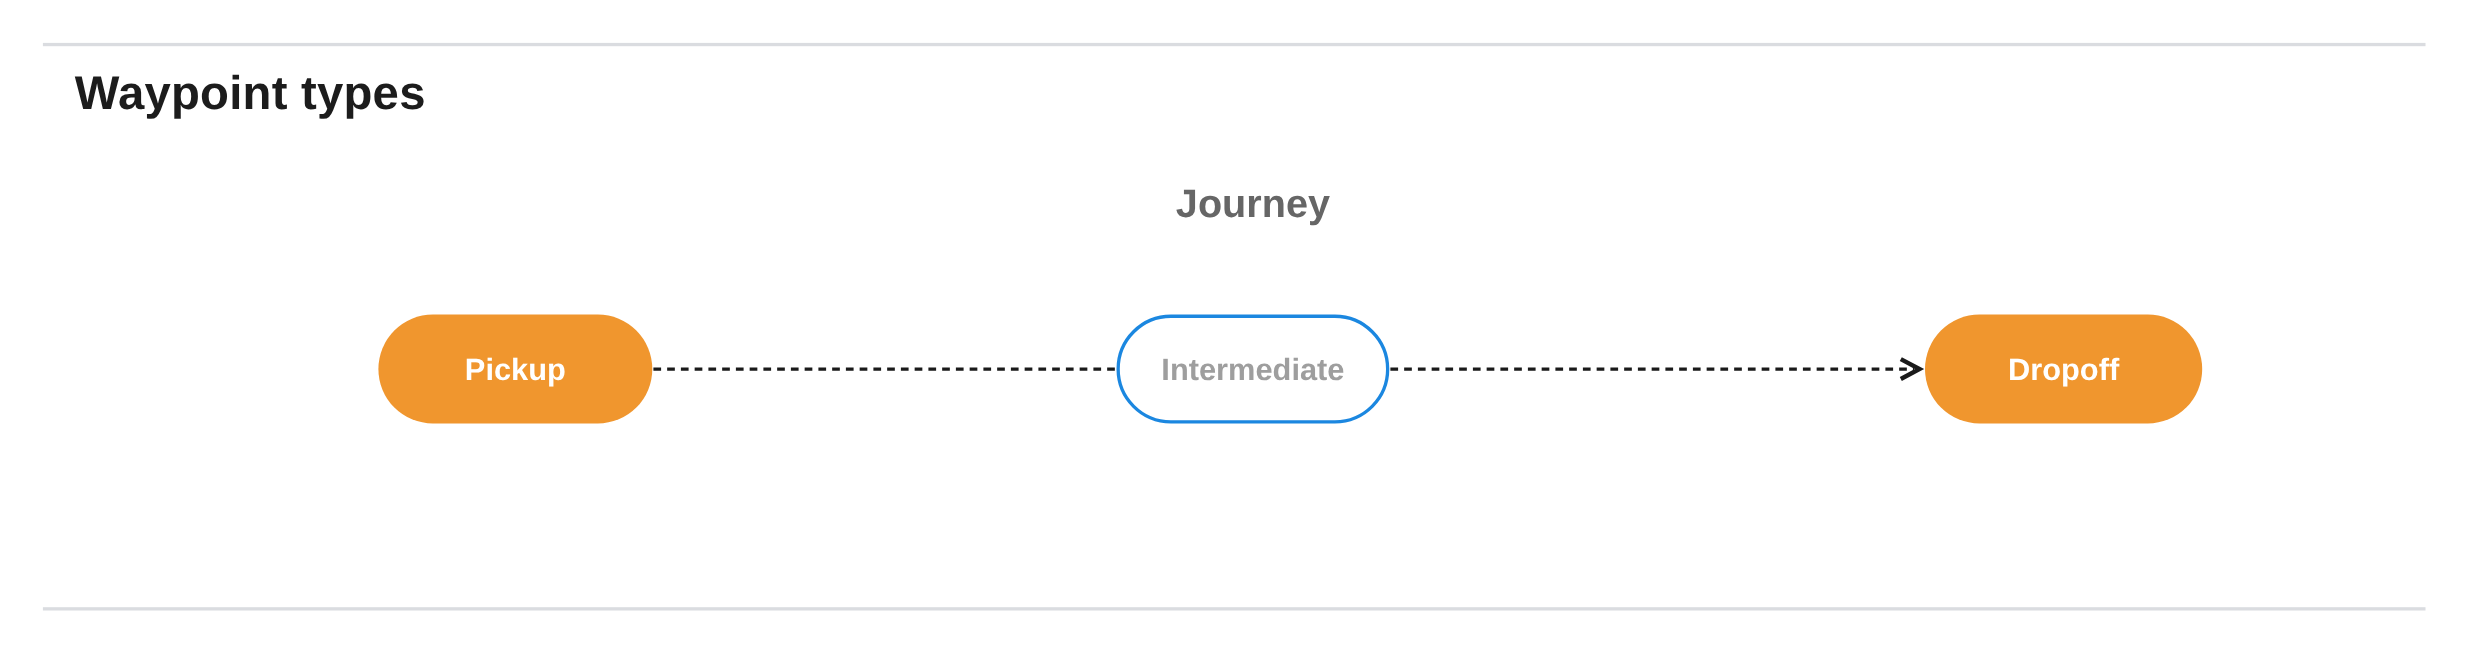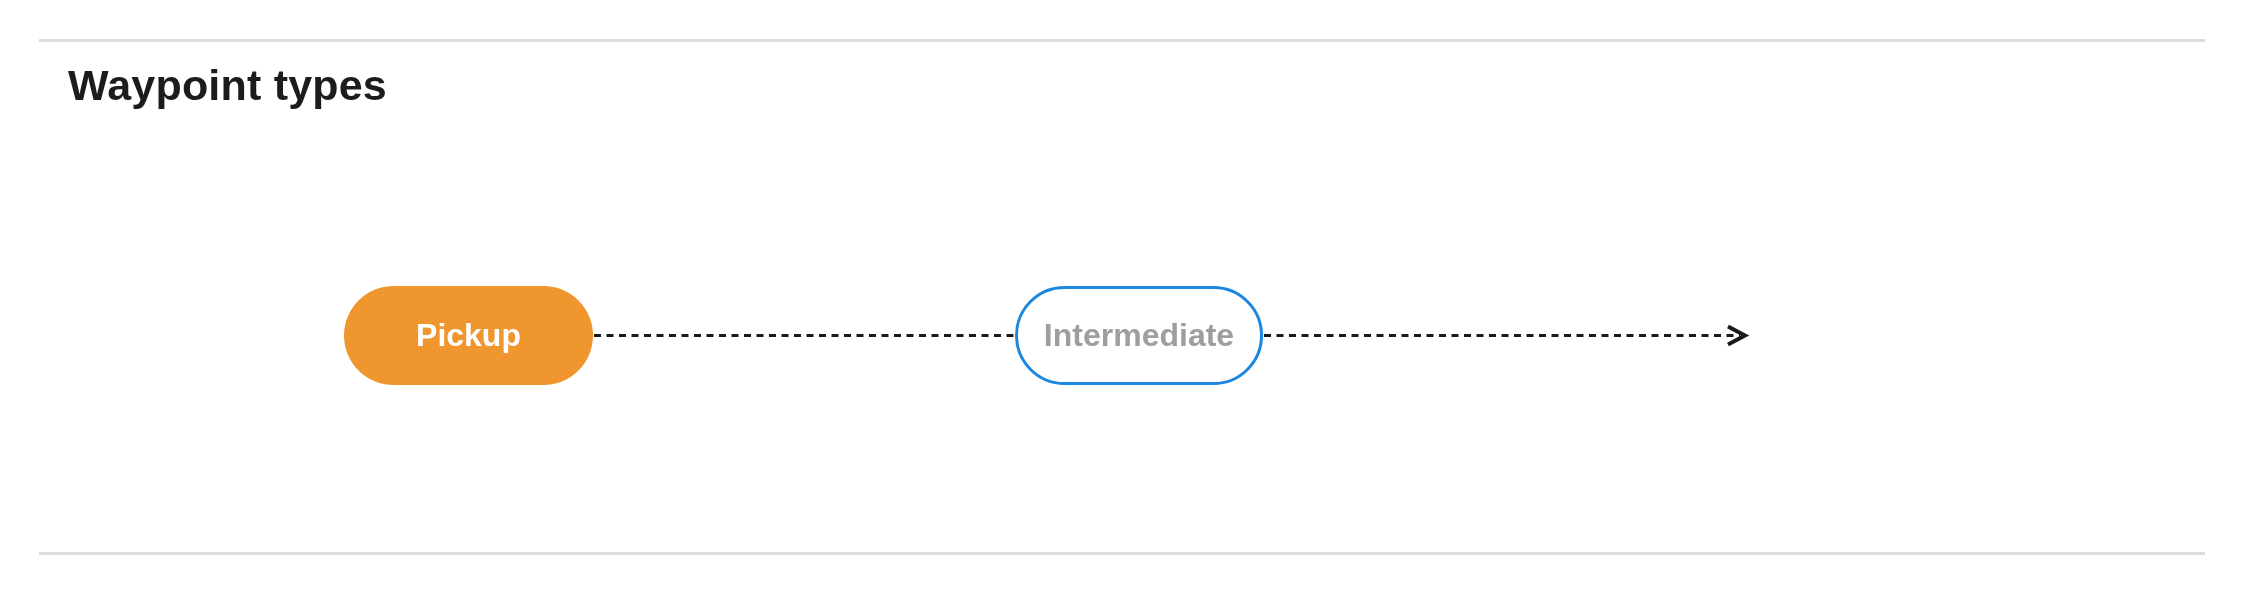--- a/index.html
+++ b/index.html
@@ -71,21 +71,21 @@
   }
   .node {
     position: absolute;
     top: 286px;
     height: 99px;
     border-radius: 50px;
     display: flex;
     align-items: center;
     justify-content: center;
     box-sizing: border-box;
-    font-size: 32px;
+    font-size: 28px;
     font-weight: 600;
     white-space: nowrap;
   }
   .node.terminal {
     background: var(--terminal-fill, #f0962e);
     color: var(--terminal-text, #ffffff);
   }
   .node.intermediate {
     background: #ffffff;
     border: 3px solid var(--intermediate-border, #1b87e0);
@@ -100,33 +100,37 @@
 <body>
 
 <div class="page">
 
   <div class="divider divider-top"></div>
 
   <h1 class="heading">Waypoint types</h1>
 
   <div class="diagram">
 
+    <div class="journey-label">Journey</div>
 
     <svg class="connectors" viewBox="0 0 2245 592" xmlns="http://www.w3.org/2000/svg" aria-hidden="true">
       <line class="edge" x1="594" y1="335.5" x2="1014" y2="335.5"></line>
       <line class="edge" x1="1264" y1="335.5" x2="1740" y2="335.5"></line>
       <path class="arrowhead" d="M 1728 326.5 L 1745 335.5 L 1728 344.5"></path>
     </svg>
 
     <div class="node terminal node-pickup">
       <span>Pickup</span>
     </div>
 
     <div class="node intermediate node-intermediate">
       <span>Intermediate</span>
     </div>
 
+    <div class="node terminal node-dropoff">
+      <span>Dropoff</span>
+    </div>
 
   </div>
 
   <div class="divider divider-bottom"></div>
 
 </div>
 
 </body></html>

